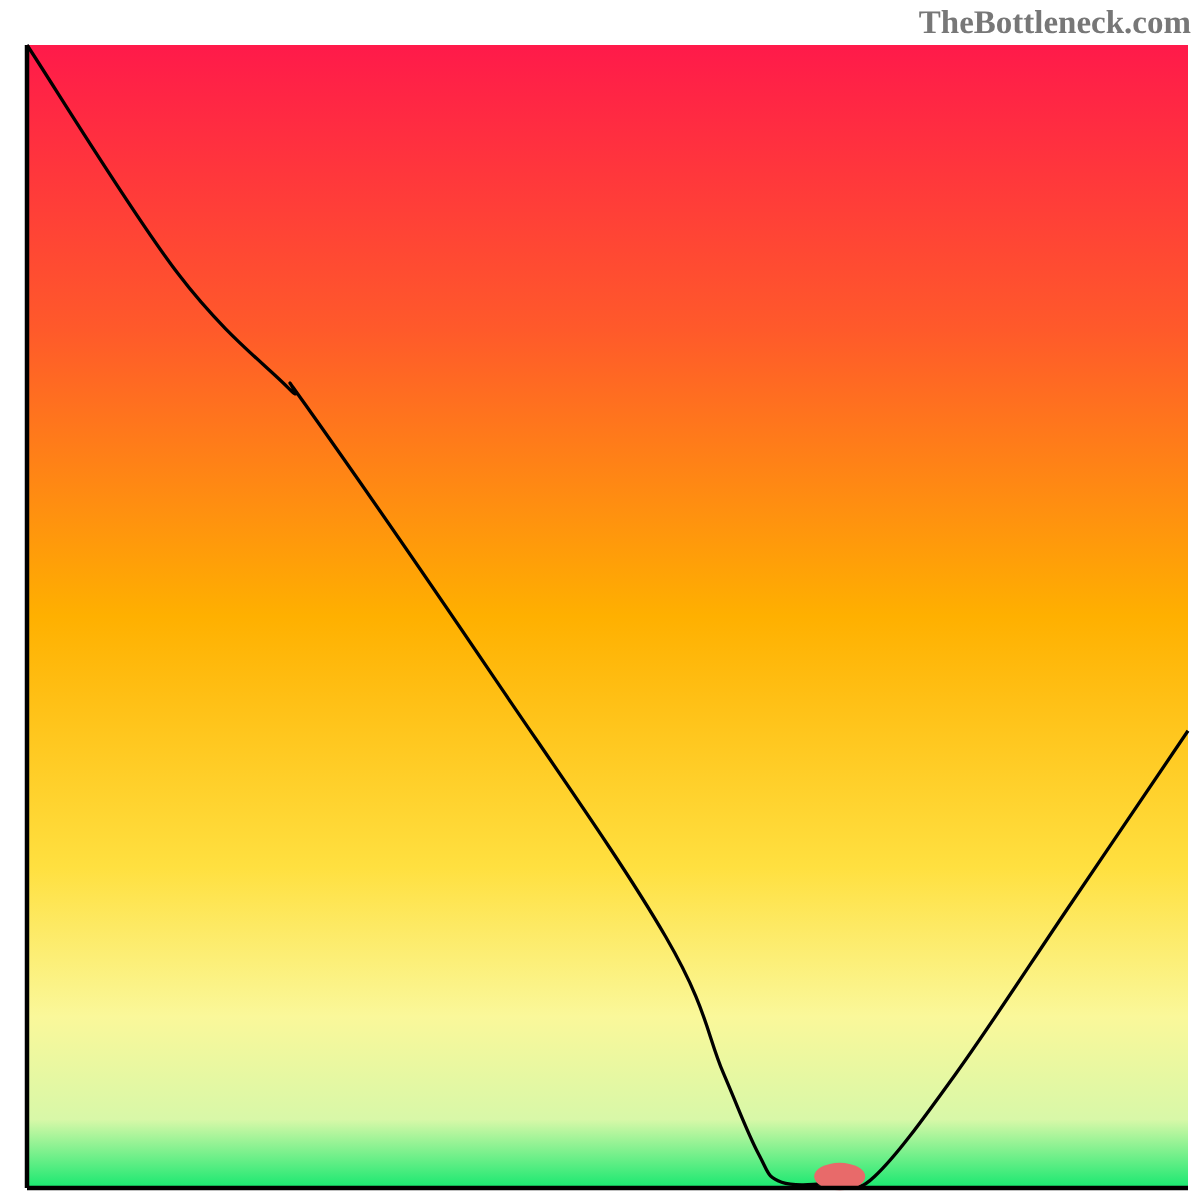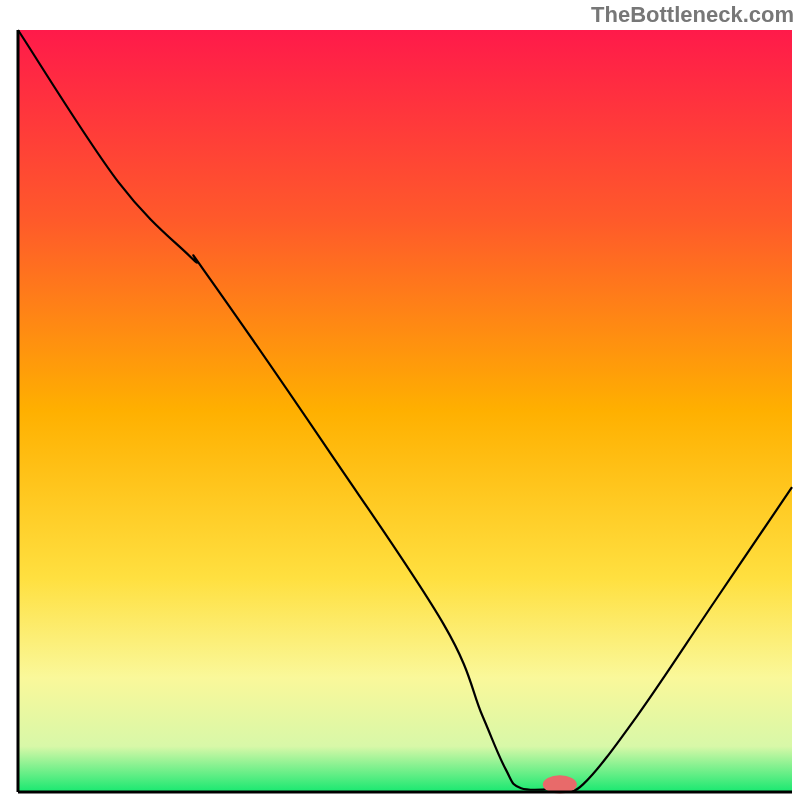--- a/index.html
+++ b/index.html
@@ -15,21 +15,21 @@
     width: 800px;
     height: 800px;
   }
   .attribution {
     position: absolute;
     top: 2px;
     right: 6px;
     font-size: 22px;
     font-weight: bold;
     color: #777;
-    font-family: Liberation Sans, sans-serif;
+    font-family: Liberation Serif, serif;
   }
   svg {
     display: block;
   }
 </style>
 </head>
 <body>
 
 <div class="chart-container">
   <div class="attribution">TheBottleneck.com</div>

